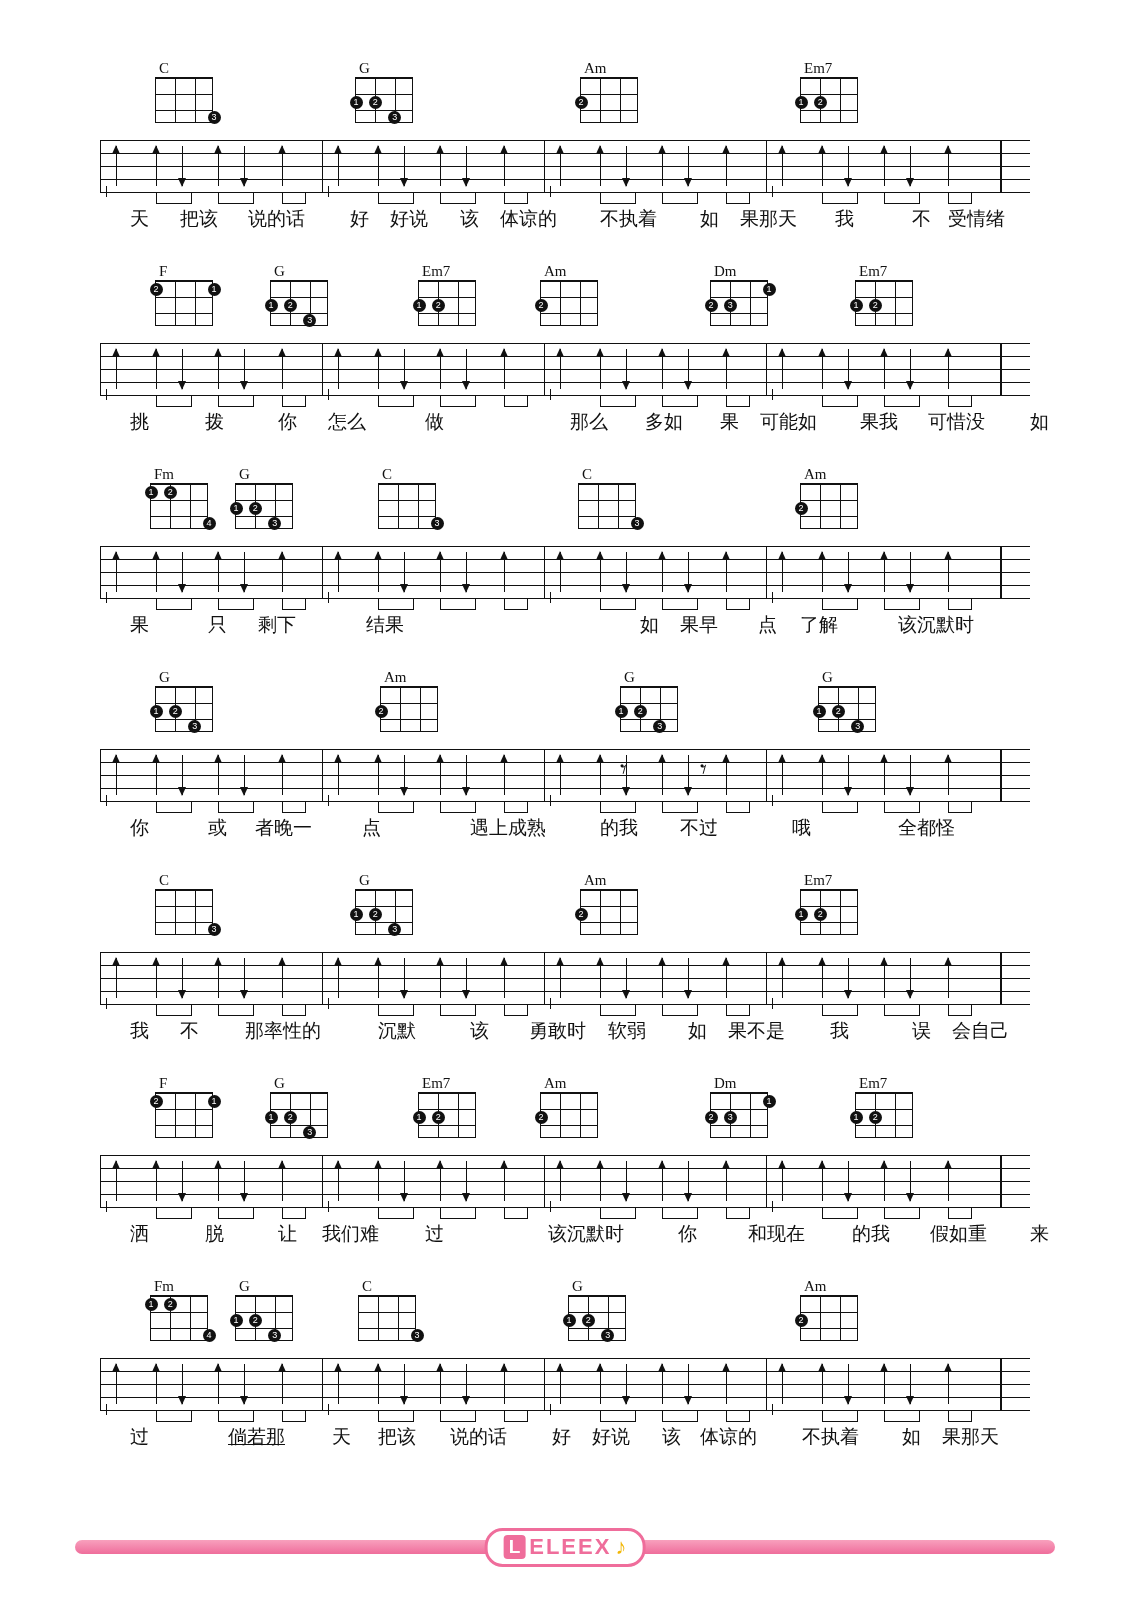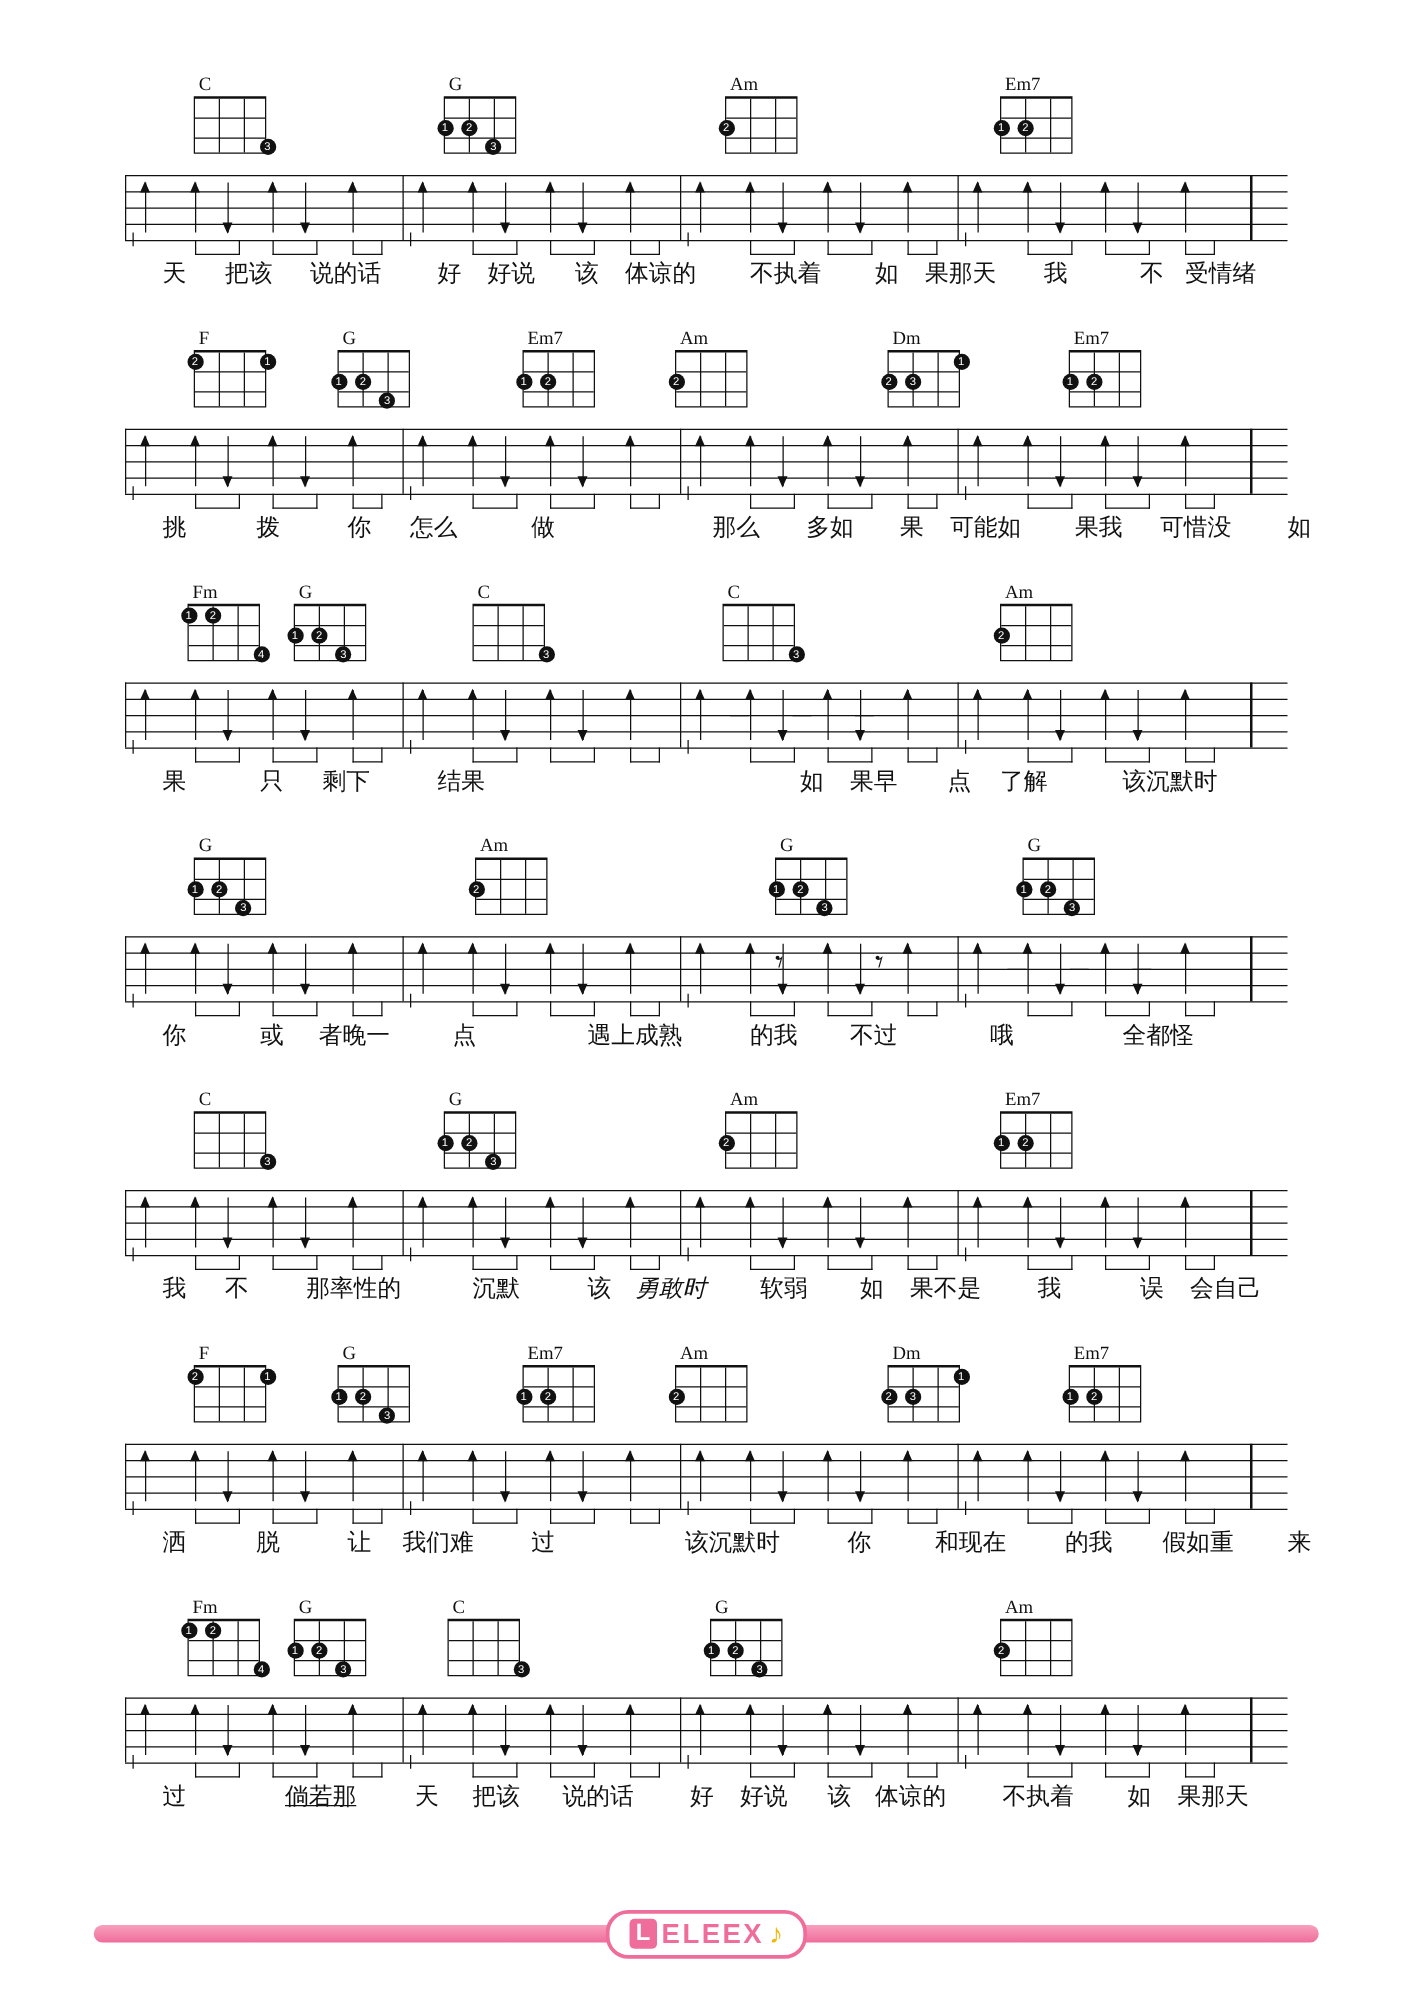--- a/index.html
+++ b/index.html
@@ -757,21 +757,21 @@
           <div class="beam" style="left: 848px; width: 24px; top: 52px;"></div>
           <div class="tick" style="left: 672px; top: 46px;"></div>
           <div class="dash" style="left: 484px; top: 26px;"></div>
           <div class="dash" style="left: 534px; top: 26px;"></div>
           <div class="dash" style="left: 584px; top: 26px;"></div>
         </div>
         <div class="lyrics">
           <span class="lyric" style="left: 30px;">果</span>
           <span class="lyric" style="left: 108px;">只</span>
           <span class="lyric" style="left: 158px;">剩下</span>
-          <span class="lyric" style="left: 250px; font-family: Liberation Serif, serif;">结果</span>
+          <span class="lyric" style="left: 266px; font-family: Liberation Serif, serif;">结果</span>
           <span class="lyric" style="left: 540px;">如</span>
           <span class="lyric" style="left: 580px;">果早</span>
           <span class="lyric" style="left: 658px;">点</span>
           <span class="lyric" style="left: 700px;">了解</span>
           <span class="lyric" style="left: 798px;">该沉默时</span>
         </div>
       </div>
       <div class="system">
         <div class="chords">
           <div class="chord" style="left: 55px;">
@@ -1131,21 +1131,21 @@
           <div class="beam" style="left: 784px; width: 36px; top: 52px;"></div>
           <div class="beam" style="left: 848px; width: 24px; top: 52px;"></div>
           <div class="tick" style="left: 672px; top: 46px;"></div>
         </div>
         <div class="lyrics">
           <span class="lyric" style="left: 30px;">我</span>
           <span class="lyric" style="left: 80px;">不</span>
           <span class="lyric" style="left: 145px;">那率性的</span>
           <span class="lyric" style="left: 278px;">沉默</span>
           <span class="lyric" style="left: 370px;">该</span>
-          <span class="lyric" style="left: 408px; font-style: italic;">勇敢时</span>
+          <span class="lyric" style="left: 429px;">勇敢时</span>
           <span class="lyric" style="left: 508px;">软弱</span>
           <span class="lyric" style="left: 588px;">如</span>
           <span class="lyric" style="left: 628px;">果不是</span>
           <span class="lyric" style="left: 730px;">我</span>
           <span class="lyric" style="left: 812px;">误</span>
           <span class="lyric" style="left: 852px;">会自己</span>
         </div>
       </div>
       <div class="system">
         <div class="chords">

